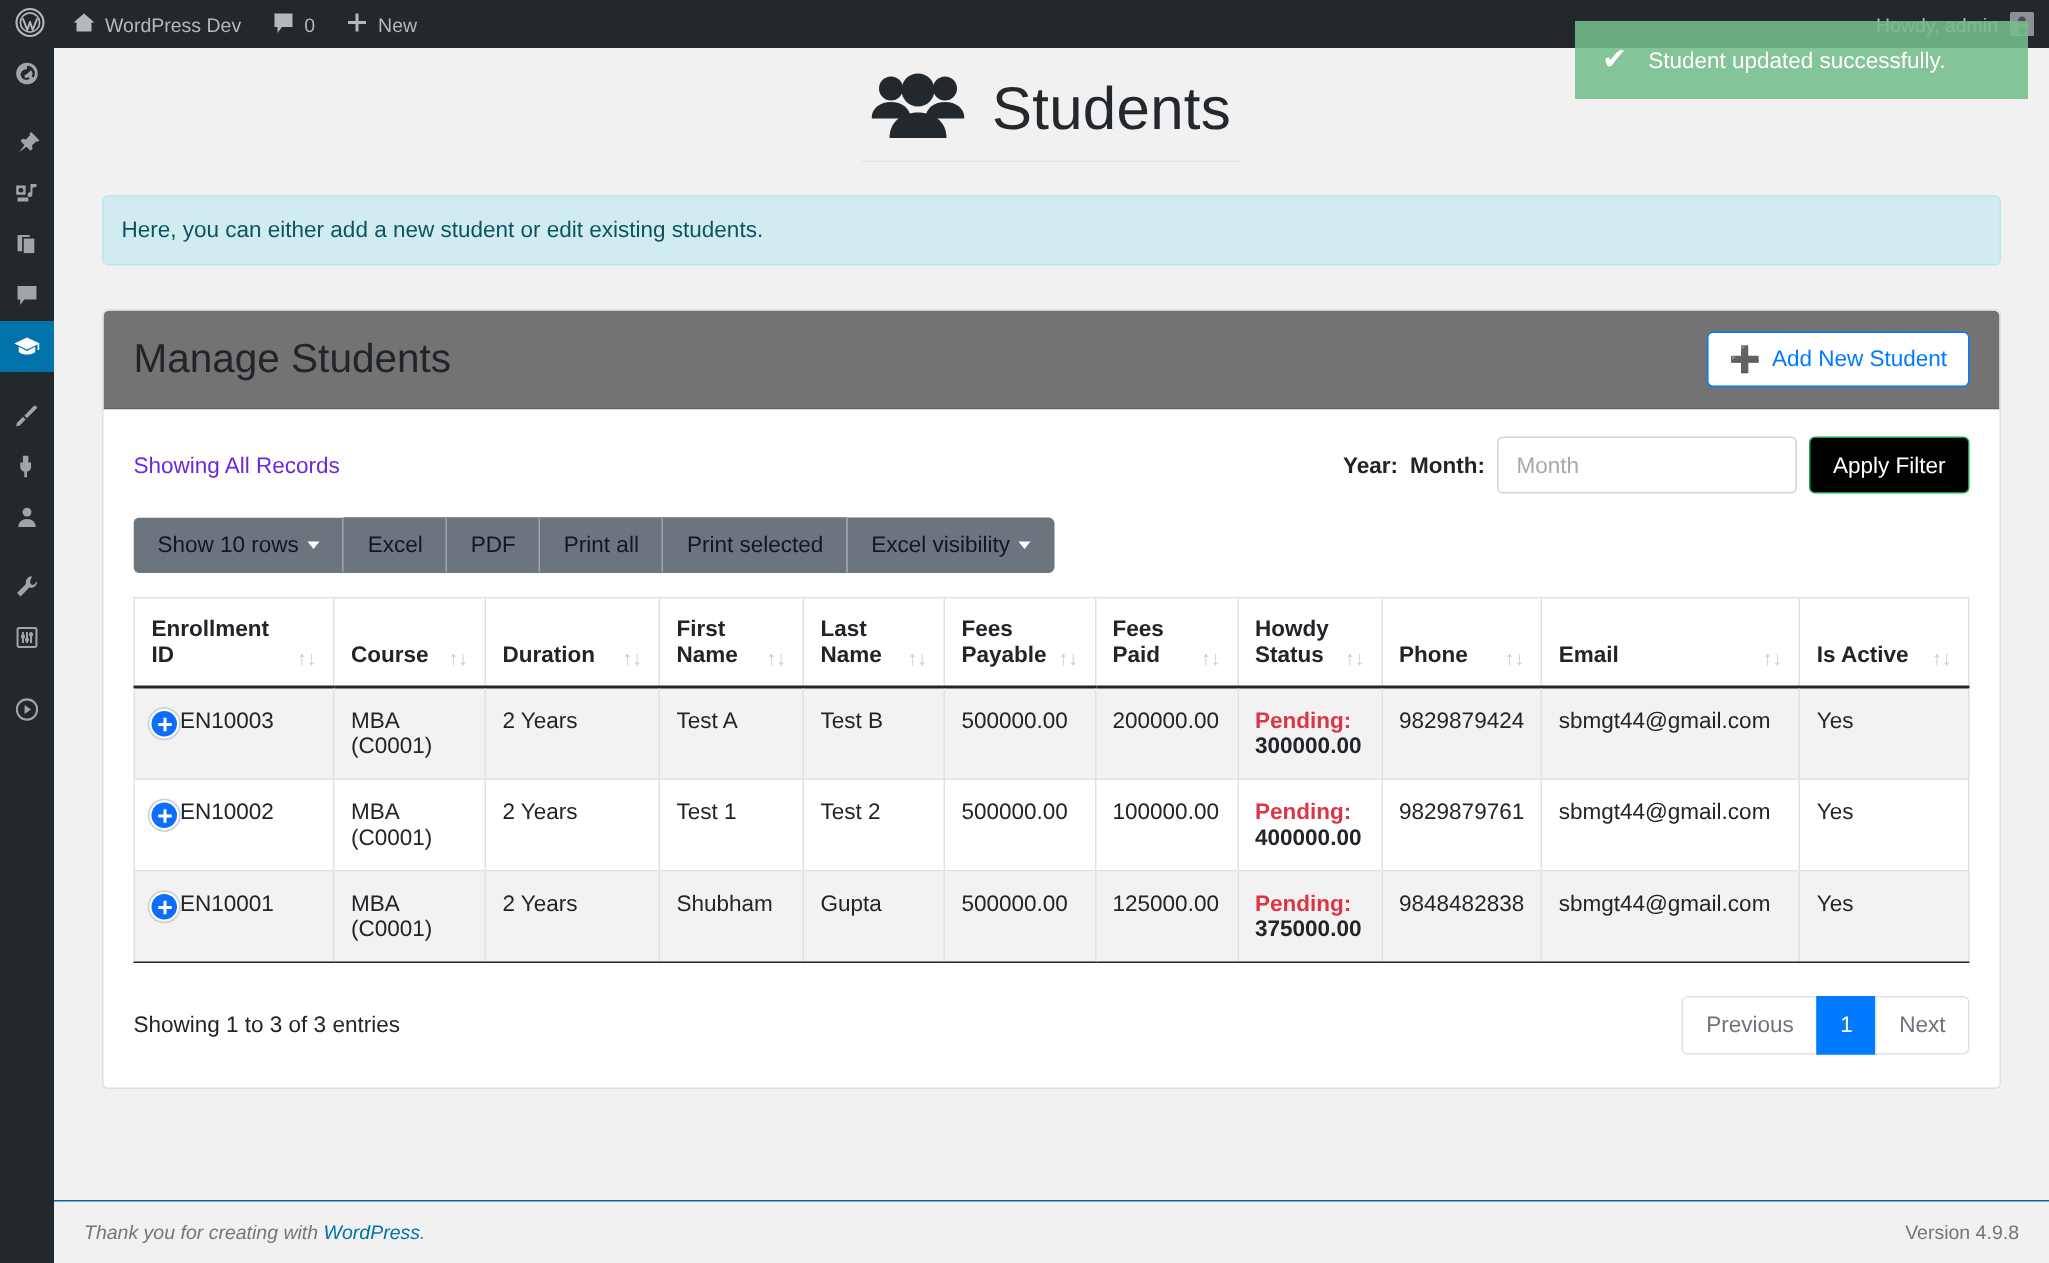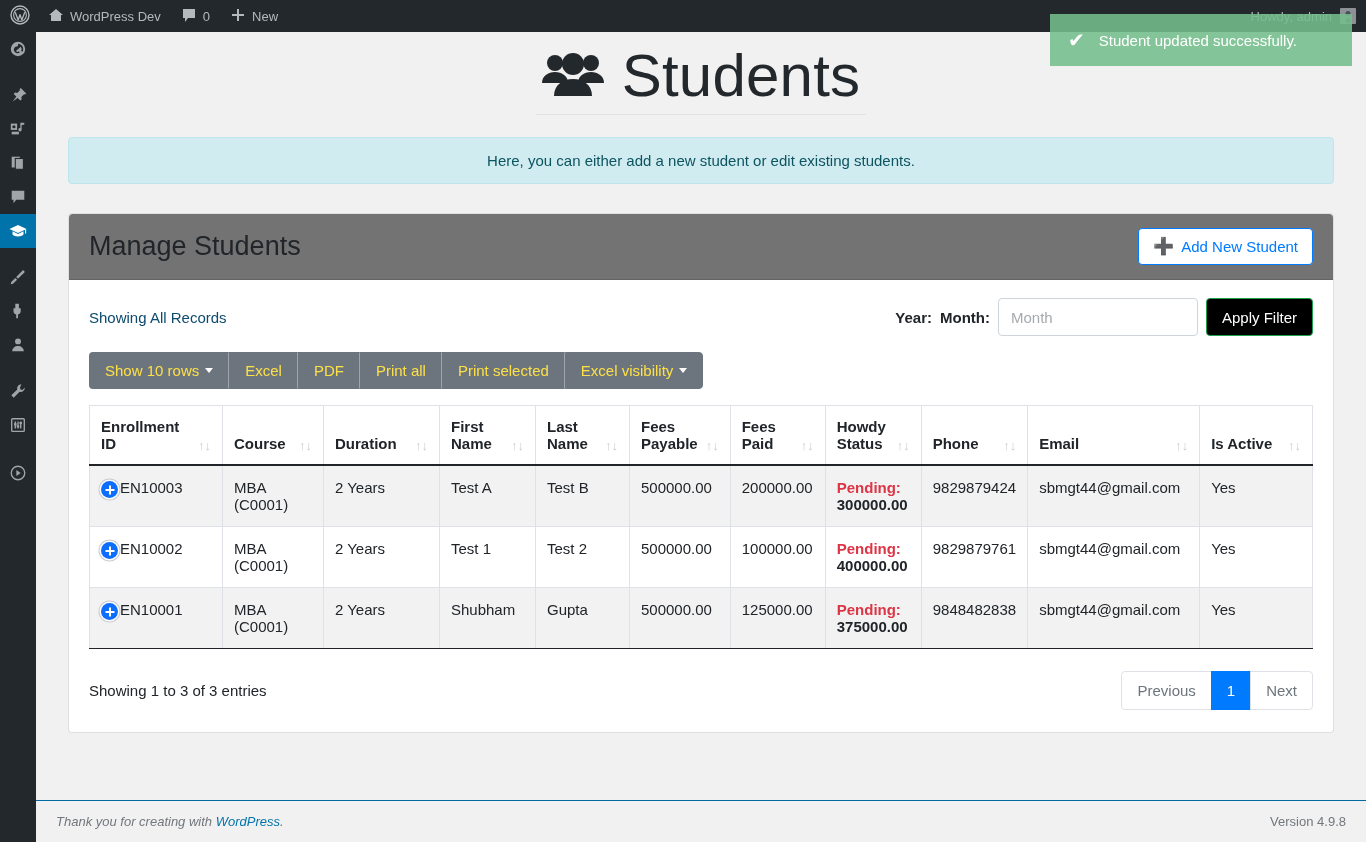--- a/index.html
+++ b/index.html
@@ -61,29 +61,29 @@
   #wpbody { padding: 0 10px 0 10px; }
 
   
   .page-head { text-align: center; padding: 14px 0 0 0; }
   .page-title-inner {
     display: inline-block; padding: 0 6px 8px 6px;
     border-bottom: 1px solid #e2e2e2;
   }
   .page-title-row { display: flex; align-items: center; gap: 18px; }
   .page-title-text {
-    font-size: 60px; color: #23282d; font-weight: 300; letter-spacing: 0.2px;
+    font-size: 40px; color: #23282d; font-weight: 300; letter-spacing: 0.2px;
     line-height: 1;
   }
 
   
   .alert-info {
     margin: 22px 22px 0 22px;
     background: #d1ecf1; border: 1px solid #bee5eb; color: #0c5460;
-    border-radius: 4px; padding: 14px 12px; text-align: center; font-size: 15px;
+    border-radius: 4px; padding: 14px 12px; text-align: left; font-size: 15px;
   }
 
   
   .card {
     margin: 29px 22px 0 22px;
     background: #fff; border: 1px solid rgba(0,0,0,.125); border-radius: 4px;
   }
   .card-header {
     background: #737373; border-bottom: 1px solid rgba(0,0,0,.125);
     padding: 14px 20px; display: flex; align-items: center; justify-content: space-between;
@@ -93,40 +93,40 @@
   .btn-add {
     border: 1px solid #007bff; color: #007bff; background: #fff;
     border-radius: 4px; padding: 9px 14px; font-size: 15px;
     display: inline-flex; align-items: center; gap: 7px; cursor: pointer;
   }
   .plus-glyph { font-weight: 700; font-size: 17px; line-height: 1; }
   .card-body { padding: 18px 20px 22px 20px; }
 
   
   .filter-row { display: flex; align-items: center; justify-content: space-between; }
-  .showing-records { color: #0c4a6e; font-size: 15px; }
+  .showing-records { color: #6d28d9; font-size: 15px; }
   .filter-form { display: flex; align-items: center; gap: 8px; }
   .filter-label { font-weight: 700; font-size: 15px; color: #212529; }
   .filter-input {
     border: 1px solid #ced4da; border-radius: 4px;
     height: 38px; width: 200px; padding: 0 12px; font-size: 15px; color: #495057;
     font-family: "Liberation Sans", sans-serif; background: #fff;
   }
   .filter-input::placeholder { color: #a6aaae; }
   .btn-apply {
     background: #000000; color: #fff; border: 1px solid #1aa14a; border-radius: 4px;
     height: 38px; padding: 0 15px; font-size: 15px; cursor: pointer;
     font-family: "Liberation Sans", sans-serif;
   }
 
   
   .dt-toolbar { display: flex; align-items: center; justify-content: space-between; margin-top: 16px; }
   .btn-group { display: flex; }
   .dt-btn {
-    background: #6c757d; color: #fde047; border: 1px solid #6c757d;
+    background: #6c757d; color: #0f172a; border: 1px solid #6c757d;
     padding: 9px 15px; font-size: 15px; cursor: pointer; white-space: nowrap;
     border-right-color: rgba(255,255,255,.35);
     display: inline-flex; align-items: center; gap: 6px;
     font-family: "Liberation Sans", sans-serif;
   }
   .dt-btn:first-child { border-radius: 4px 0 0 4px; }
   .dt-btn:last-child { border-radius: 0 4px 4px 0; border-right-color: #6c757d; }
   .caret { width: 0; height: 0; border-left: 4px solid transparent; border-right: 4px solid transparent; border-top: 5px solid #fff; display: inline-block; }
   .dt-search { display: flex; align-items: center; gap: 8px; font-size: 15px; color: #212529; }
   .search-input {

